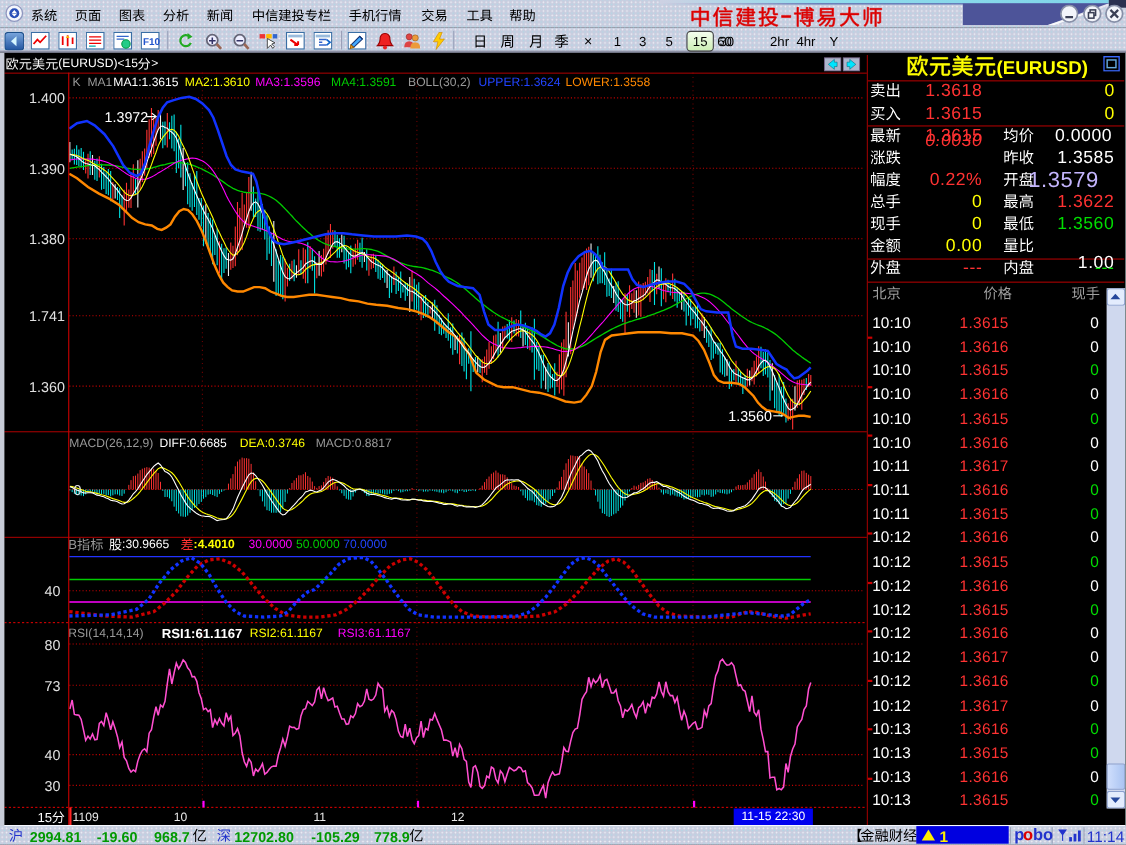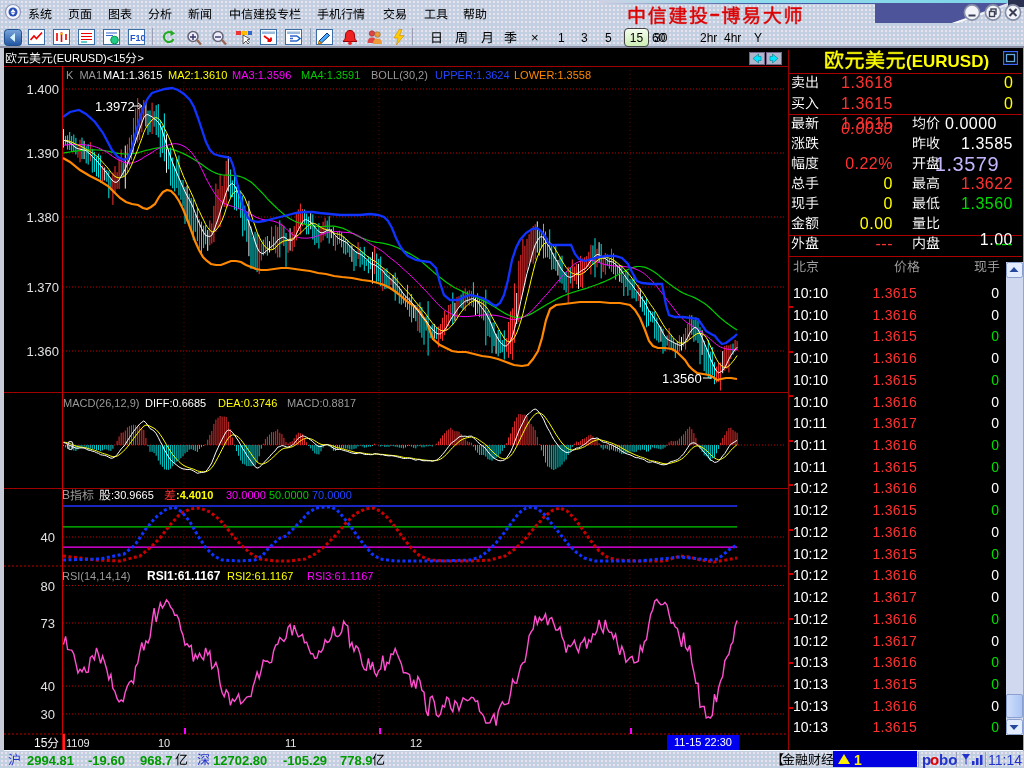--- a/index.html
+++ b/index.html
@@ -33,21 +33,21 @@
     <path d="M63.5 442.4 L65.6 443.2 L67.6 444.3 L69.7 445.4 L71.7 446.2 L73.8 447.1 L75.9 448.1 L77.9 448.2 L80 447.9 L82 447.9 L84.1 448.1 L86.2 449 L88.2 450.1 L90.3 450.4 L92.3 451.2 L94.4 451.6 L96.5 452.7 L98.5 453.4 L100.6 454.7 L102.6 455.1 L104.7 455.4 L106.8 456.1 L108.8 457.2 L110.9 458.2 L112.9 458 L115 456.7 L117.1 454.6 L119.1 451.9 L121.2 448.9 L123.2 447 L125.3 444.3 L127.4 440.8 L129.4 437.7 L131.5 434.6 L133.5 431.5 L135.6 428.9 L137.7 426.4 L139.7 424 L141.8 422.3 L143.8 420.9 L145.9 422.7 L148 425.7 L150 428.6 L152.1 429.6 L154.1 431.1 L156.2 433.6 L158.3 437.5 L160.3 441.6 L162.4 445.4 L164.4 449.8 L166.5 453.3 L168.6 456.9 L170.6 459.8 L172.7 461.9 L174.7 463.5 L176.8 465.2 L178.9 466.9 L180.9 468 L183 468.9 L185 469.1 L187.1 469.6 L189.2 469.4 L191.2 469.8 L193.3 470.8 L195.3 472 L197.4 473.3 L199.5 472.8 L201.5 472.5 L203.6 472.2 L205.6 471.6 L207.7 469.2 L209.8 466.1 L211.8 462.8 L213.9 457.4 L215.9 452.3 L218 447.8 L220.1 443.1 L222.1 439.4 L224.2 435.3 L226.2 431.6 L228.3 430 L230.4 430.5 L232.4 432.3 L234.5 435.2 L236.5 438 L238.6 441.1 L240.7 444.9 L242.7 448.7 L244.8 451.7 L246.8 455.2 L248.9 458.2 L251 461.2 L253 464 L255.1 466.7 L257.1 468.1 L259.2 467.5 L261.3 465.4 L263.3 463.4 L265.4 461 L267.4 459 L269.5 456.7 L271.6 454.1 L273.6 452.3 L275.7 450 L277.7 447.2 L279.8 446.6 L281.9 445.6 L283.9 445.9 L286 446.9 L288 447.2 L290.1 446.2 L292.2 445.4 L294.2 443.4 L296.3 440.7 L298.3 438.3 L300.4 436.9 L302.5 435.8 L304.5 436.3 L306.6 437.2 L308.6 438.6 L310.7 440 L312.8 441.6 L314.8 443.7 L316.9 445.3 L318.9 446.7 L321 446.5 L323.1 445.6 L325.1 445 L327.2 444.6 L329.2 445.4 L331.3 446.5 L333.4 448.2 L335.4 449.1 L337.5 449.5 L339.5 449.4 L341.6 449.7 L343.7 450.5 L345.7 450.9 L347.8 451.5 L349.8 452.4 L351.9 453 L354 453.4 L356 453.7 L358.1 453.1 L360.1 452.9 L362.2 453.5 L364.3 454.3 L366.3 454.5 L368.4 454.5 L370.4 454.7 L372.5 454.6 L374.6 453.6 L376.6 453.9 L378.7 454.2 L380.7 454.8 L382.8 454.7 L384.9 455.4 L386.9 455.6 L389 455.9 L391 455.7 L393.1 455.9 L395.2 456.3 L397.2 456.8 L399.3 457.4 L401.3 457.8 L403.4 458.5 L405.5 458.5 L407.5 458.2 L409.6 458.2 L411.6 458.7 L413.7 459.5 L415.8 460.2 L417.8 459.6 L419.9 459.7 L421.9 460.5 L424 460.8 L426.1 460.7 L428.1 460.8 L430.2 460.8 L432.2 461.2 L434.3 460.7 L436.4 460.1 L438.4 458.8 L440.5 456.7 L442.5 454.4 L444.6 452 L446.7 449.1 L448.7 446.5 L450.8 443.5 L452.8 442 L454.9 440.6 L457 438.7 L459 437 L461.1 436.2 L463.1 436.3 L465.2 436.2 L467.3 436.5 L469.3 436.2 L471.4 436.1 L473.4 437.7 L475.5 439.8 L477.6 441.7 L479.6 443.9 L481.7 445.3 L483.7 446.7 L485.8 448.9 L487.9 451.8 L489.9 454.1 L492 456.6 L494 458 L496.1 459.4 L498.2 460.4 L500.2 460.8 L502.3 460.6 L504.3 460 L506.4 458.1 L508.5 455 L510.5 452 L512.6 447.3 L514.6 441.9 L516.7 436.6 L518.8 431.1 L520.8 426.9 L522.9 422.8 L524.9 418.5 L527 414.9 L529.1 413.5 L531.1 411.5 L533.2 409.8 L535.2 409 L537.3 410.2 L539.4 412.7 L541.4 415.6 L543.5 419.1 L545.5 423.8 L547.6 428.2 L549.7 431.6 L551.7 435.7 L553.8 439.5 L555.8 442.4 L557.9 445.2 L560 447.9 L562 449.9 L564.1 451.1 L566.1 452.5 L568.2 452.3 L570.3 452 L572.3 450.6 L574.4 449.3 L576.4 448.1 L578.5 447.9 L580.6 446.8 L582.6 445.4 L584.7 444.3 L586.7 442.7 L588.8 440.7 L590.9 439.1 L592.9 438.4 L595 438.5 L597 437.9 L599.1 439 L601.2 440.9 L603.2 442.2 L605.3 442.3 L607.3 443.1 L609.4 444.3 L611.5 444.6 L613.5 445.8 L615.6 447 L617.6 447.9 L619.7 449.4 L621.8 451.2 L623.8 452.3 L625.9 453.5 L627.9 454.2 L630 454.8 L632.1 455.7 L634.1 456.9 L636.2 457.7 L638.2 457.7 L640.3 458.6 L642.4 459 L644.4 459.8 L646.5 461.4 L648.5 462.2 L650.6 462.1 L652.7 461.7 L654.7 462.4 L656.8 463 L658.8 463.7 L660.9 464.5 L663 464.8 L665 464.7 L667.1 464.2 L669.1 462.6 L671.2 461.5 L673.3 461.1 L675.3 460.4 L677.4 459.7 L679.4 458.1 L681.5 456 L683.6 453.8 L685.6 450.8 L687.7 447.7 L689.7 444.4 L691.8 443.1 L693.9 442.8 L695.9 443.5 L698 445.4 L700 447.5 L702.1 449.7 L704.2 452.3 L706.2 454.2 L708.3 456.8 L710.3 459.9 L712.4 460.8 L714.5 462.4 L716.5 462.1 L718.6 461.1 L720.6 458.6 L722.7 455.9 L724.8 453.5 L726.8 450.2 L728.9 446.7 L730.9 444.2 L733 442.9 L735.1 441.6 L737.1 440.3" fill="none" stroke="#ffffff" stroke-width="1"></path>
     <path d="M63 556 L80 558 L95 560 L120 561 L140 556 L150 548 L160 538 L170 525 L180 514 L190 509 L200 508 L210 512 L220 520 L230 532 L240 544 L250 553 L260 559 L275 561 L290 561 L305 559 L315 554 L325 546 L335 536 L345 524 L355 514 L365 509 L373 508 L380 511 L388 518 L396 528 L404 539 L412 549 L420 556 L430 560 L445 561 L470 561 L490 560 L505 556 L515 549 L525 539 L535 527 L545 516 L553 510 L560 508 L567 511 L575 519 L583 530 L591 541 L599 551 L607 557 L617 560 L640 561 L665 561 L680 556 L690 557 L700 560 L708 561 L714 562 L720 561 L726 560 L731 559 L737 558" fill="none" stroke="#cc0000" stroke-width="3" stroke-dasharray="3 2.5"></path>
     <path d="M63 560 L100 559 L124 554 L135 545 L145 530 L155 518 L165 510 L174 507 L182 512 L190 522 L198 536 L206 548 L214 556 L222 560 L240 561 L255 560 L262 556 L268 549 L274 543 L280 538 L286 536 L292 530 L300 522 L308 513 L316 508 L325 507 L331 507 L337 510 L344 518 L351 527 L358 537 L365 546 L372 554 L380 559 L395 561 L440 561 L470 560 L480 557 L488 551 L496 543 L504 533 L512 522 L519 513 L526 508 L532 507 L538 509 L545 515 L552 524 L560 534 L568 544 L576 552 L584 558 L595 561 L640 561 L660 559 L680 557 L700 559 L712 560 L718 559 L724 554 L730 549 L737 545" fill="none" stroke="#1133ff" stroke-width="3" stroke-dasharray="3 2.5"></path>
     <path d="M63.5 644.6 L65.6 636.4 L67.6 649.5 L69.7 649.9 L71.7 650.1 L73.8 654 L75.9 663.6 L77.9 673 L80 669.2 L82 671.9 L84.1 667.3 L86.2 672.5 L88.2 672.1 L90.3 657.6 L92.3 655.8 L94.4 659.6 L96.5 647.9 L98.5 654.5 L100.6 663.4 L102.6 656 L104.7 662.4 L106.8 669.7 L108.8 679.6 L110.9 674.5 L112.9 688.5 L115 691.7 L117.1 698.6 L119.1 701.8 L121.2 699.9 L123.2 701.5 L125.3 691.9 L127.4 686 L129.4 682.2 L131.5 680.8 L133.5 683.5 L135.6 666.5 L137.7 663.3 L139.7 652.1 L141.8 642.5 L143.8 650.3 L145.9 640.9 L148 642.9 L150 637.6 L152.1 621.4 L154.1 608.1 L156.2 621.8 L158.3 611.6 L160.3 602.8 L162.4 607.9 L164.4 604.6 L166.5 599.9 L168.6 602.3 L170.6 607.1 L172.7 609.6 L174.7 615.3 L176.8 615 L178.9 619.4 L180.9 629.7 L183 635.3 L185 645.1 L187.1 643.8 L189.2 647 L191.2 645.3 L193.3 661.5 L195.3 654.2 L197.4 658.5 L199.5 653.2 L201.5 657.3 L203.6 659.9 L205.6 647.9 L207.7 655 L209.8 651.3 L211.8 668.7 L213.9 666.5 L215.9 662.4 L218 668.8 L220.1 684.1 L222.1 692.5 L224.2 696.7 L226.2 689.8 L228.3 693 L230.4 705.4 L232.4 699 L234.5 701.3 L236.5 698.4 L238.6 694.2 L240.7 703.8 L242.7 702.2 L244.8 699.4 L246.8 697.1 L248.9 696.4 L251 696.6 L253 686.6 L255.1 679.7 L257.1 671.9 L259.2 678.4 L261.3 669.9 L263.3 660.1 L265.4 661.3 L267.4 661.1 L269.5 663 L271.6 662.3 L273.6 650.9 L275.7 645.1 L277.7 644.2 L279.8 637.6 L281.9 639.6 L283.9 641.5 L286 638.2 L288 627.3 L290.1 624.7 L292.2 635.4 L294.2 625.2 L296.3 632 L298.3 636.9 L300.4 635.9 L302.5 634.5 L304.5 642.8 L306.6 642.1 L308.6 648 L310.7 653.7 L312.8 653.6 L314.8 658.5 L316.9 658 L318.9 650.8 L321 652.3 L323.1 648.7 L325.1 639.7 L327.2 642.5 L329.2 641.4 L331.3 637.3 L333.4 626.3 L335.4 635.6 L337.5 636.7 L339.5 635.5 L341.6 631.9 L343.7 621.2 L345.7 624.5 L347.8 626 L349.8 646.6 L351.9 642.5 L354 651.4 L356 645.8 L358.1 647.9 L360.1 654.2 L362.2 664.8 L364.3 669.5 L366.3 670.3 L368.4 658.3 L370.4 669.7 L372.5 662 L374.6 672.5 L376.6 676.1 L378.7 670.6 L380.7 668.8 L382.8 655.6 L384.9 670.6 L386.9 662.3 L389 663.6 L391 653.9 L393.1 654.6 L395.2 648.6 L397.2 654 L399.3 659 L401.3 663.7 L403.4 672.8 L405.5 672.7 L407.5 673.5 L409.6 674.7 L411.6 687.4 L413.7 679.7 L415.8 688.6 L417.8 676.7 L419.9 680.6 L421.9 690.4 L424 692.2 L426.1 711 L428.1 715.9 L430.2 697.7 L432.2 696.1 L434.3 702 L436.4 714.9 L438.4 716.7 L440.5 714.2 L442.5 705.5 L444.6 707.1 L446.7 697.3 L448.7 698.7 L450.8 708.2 L452.8 711.8 L454.9 700.8 L457 703.4 L459 710.6 L461.1 703.7 L463.1 697.8 L465.2 699.3 L467.3 700.7 L469.3 699.8 L471.4 697.2 L473.4 697.9 L475.5 701.6 L477.6 700.7 L479.6 711.4 L481.7 713.4 L483.7 716.2 L485.8 723 L487.9 723 L489.9 722.8 L492 717.9 L494 714 L496.1 725.6 L498.2 711.5 L500.2 706.1 L502.3 701.8 L504.3 704.7 L506.4 704.1 L508.5 703.5 L510.5 693.6 L512.6 679.6 L514.6 682.9 L516.7 683.2 L518.8 673.8 L520.8 665.9 L522.9 662.8 L524.9 662 L527 650.1 L529.1 635.7 L531.1 631.9 L533.2 628.9 L535.2 615.7 L537.3 624.2 L539.4 617.5 L541.4 620.6 L543.5 618.5 L545.5 613.9 L547.6 625.2 L549.7 618.7 L551.7 617.6 L553.8 623.7 L555.8 630 L557.9 630 L560 627 L562 637 L564.1 641.7 L566.1 652.6 L568.2 645.1 L570.3 646.6 L572.3 644.4 L574.4 640.4 L576.4 647.4 L578.5 652.3 L580.6 643.3 L582.6 641.7 L584.7 637.9 L586.7 648.5 L588.8 639.8 L590.9 642.1 L592.9 633.8 L595 634.8 L597 630.8 L599.1 620 L601.2 628.6 L603.2 632.8 L605.3 619.8 L607.3 628.8 L609.4 632.4 L611.5 632.3 L613.5 638.7 L615.6 634 L617.6 645.1 L619.7 654.8 L621.8 646.4 L623.8 651.5 L625.9 662.2 L627.9 660.1 L630 657.6 L632.1 656.3 L634.1 663 L636.2 662.4 L638.2 661.2 L640.3 646 L642.4 651.4 L644.4 641.7 L646.5 639.6 L648.5 626.5 L650.6 614.5 L652.7 609.7 L654.7 601.2 L656.8 599.3 L658.8 602.5 L660.9 604.8 L663 604.4 L665 602.4 L667.1 605.2 L669.1 614.5 L671.2 623.4 L673.3 622.5 L675.3 627 L677.4 628.4 L679.4 637.3 L681.5 646.9 L683.6 632.5 L685.6 647.5 L687.7 650.7 L689.7 645.3 L691.8 662.9 L693.9 672.3 L695.9 683.3 L698 683.3 L700 707.3 L702.1 706.5 L704.2 706.5 L706.2 718 L708.3 716.8 L710.3 718 L712.4 715.3 L714.5 694.1 L716.5 702.1 L718.6 687.7 L720.6 680.9 L722.7 676.4 L724.8 660.8 L726.8 657.1 L728.9 654.1 L730.9 645 L733 641.8 L735.1 626.4 L737.1 620.5" fill="none" stroke="#ff4fd0" stroke-width="1.4"></path>
     <path d="M133 106 H141 M138 103 L142 106 L138 109" stroke="#ffffff" stroke-width="1" fill="none"></path>
     <line x1="703" y1="378" x2="712" y2="378" stroke="#ffffff" stroke-width="1"></line>
   </svg>
 <div style="position:absolute;font-size:13px;color:#e0e0e0;line-height:15px;white-space:pre;right:965px;top:82px;text-align:right;">1.400</div>
 <div style="position:absolute;font-size:13px;color:#e0e0e0;line-height:15px;white-space:pre;right:965px;top:146px;text-align:right;">1.390</div>
 <div style="position:absolute;font-size:13px;color:#e0e0e0;line-height:15px;white-space:pre;right:965px;top:210px;text-align:right;">1.380</div>
-<div style="position:absolute;font-size:13px;color:#e0e0e0;line-height:15px;white-space:pre;right:965px;top:280px;text-align:right;">1.370</div>
+<div style="position:absolute;font-size:13px;color:#e0e0e0;line-height:15px;white-space:pre;right:965px;top:280px;text-align:right;">1.741</div>
 <div style="position:absolute;font-size:13px;color:#e0e0e0;line-height:15px;white-space:pre;right:965px;top:344px;text-align:right;">1.360</div>
 <div style="position:absolute;font-size:13px;color:#e0e0e0;line-height:15px;white-space:pre;right:950px;top:438px;text-align:right;">0</div>
 <div style="position:absolute;font-size:13px;color:#e0e0e0;line-height:15px;white-space:pre;right:969px;top:530px;text-align:right;">40</div>
 <div style="position:absolute;font-size:13px;color:#e0e0e0;line-height:15px;white-space:pre;right:969px;top:578.5px;text-align:right;">80</div>
 <div style="position:absolute;font-size:13px;color:#e0e0e0;line-height:15px;white-space:pre;right:969px;top:616px;text-align:right;">73</div>
 <div style="position:absolute;font-size:13px;color:#e0e0e0;line-height:15px;white-space:pre;right:969px;top:679px;text-align:right;">40</div>
 <div style="position:absolute;font-size:13px;color:#e0e0e0;line-height:15px;white-space:pre;right:969px;top:707px;text-align:right;">30</div>
 <div style="position:absolute;font-size:11px;color:#999999;line-height:13px;white-space:pre;left:66px;top:69px;">K  MA1</div>
 <div style="position:absolute;font-size:11px;color:#ffffff;line-height:13px;white-space:pre;left:103px;top:69px;">MA1:1.3615</div>
 <div style="position:absolute;font-size:11px;color:#ffff00;line-height:13px;white-space:pre;left:168px;top:69px;">MA2:1.3610</div>
@@ -354,21 +354,21 @@
 <div style="position:absolute;font-size:16px;color:#ffff00;line-height:18px;white-space:pre;right:11px;top:95px;text-align:right;">0</div>
 <svg style="position:absolute;left:791px;top:116px" width="28" height="14" viewBox="0 0 500 250" fill="#ffffff">
     <use href="#u6700" x="0"></use>
     <use href="#u65b0" x="250"></use>
   </svg>
 <div style="position:absolute;font-size:16px;color:#ff3232;line-height:18px;white-space:pre;letter-spacing:0.5px;right:131px;top:115px;text-align:right;">1.3615</div>
 <svg style="position:absolute;left:912px;top:116px" width="28" height="14" viewBox="0 0 500 250" fill="#ffffff">
     <use href="#u5747" x="0"></use>
     <use href="#u4ef7" x="250"></use>
   </svg>
-<div style="position:absolute;font-size:16px;color:#ffffff;line-height:18px;white-space:pre;letter-spacing:0.5px;right:27px;top:115px;text-align:right;">0.0000</div>
+<div style="position:absolute;font-size:16px;color:#ffffff;line-height:18px;white-space:pre;letter-spacing:0.5px;right:13px;top:115px;text-align:right;">0.0000</div>
 <svg style="position:absolute;left:791px;top:136px" width="28" height="14" viewBox="0 0 500 250" fill="#ffffff">
     <use href="#u6da8" x="0"></use>
     <use href="#u8dcc" x="250"></use>
   </svg>
 <div style="position:absolute;font-size:16px;color:#ff3232;line-height:18px;white-space:pre;letter-spacing:0.5px;right:131px;top:120px;font-style:italic;">0.0030</div>
 <svg style="position:absolute;left:912px;top:136px" width="28" height="14" viewBox="0 0 500 250" fill="#ffffff">
     <use href="#u6628" x="0"></use>
     <use href="#u6536" x="250"></use>
   </svg>
 <div style="position:absolute;font-size:16px;color:#ffffff;line-height:18px;white-space:pre;letter-spacing:0.5px;right:11px;top:135px;text-align:right;">1.3585</div>

